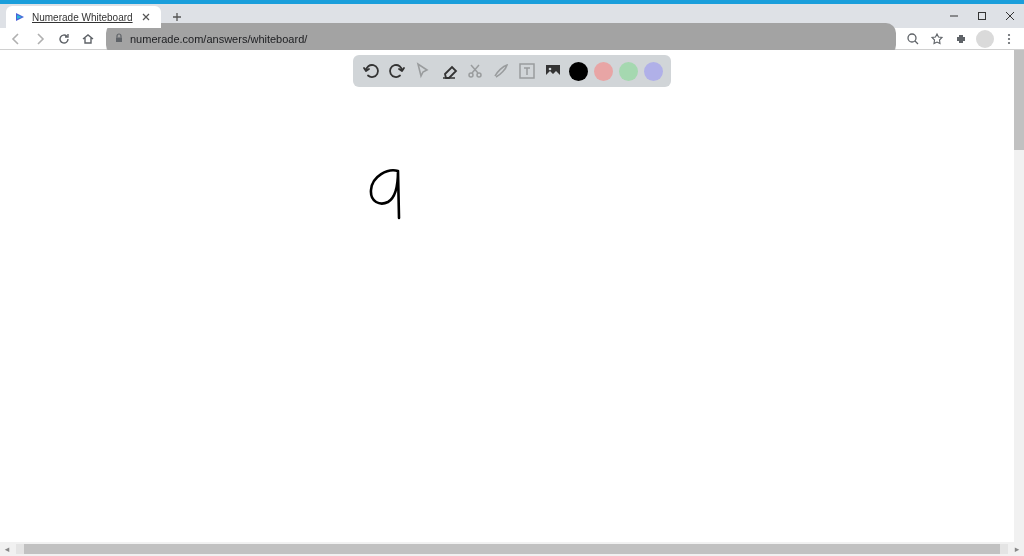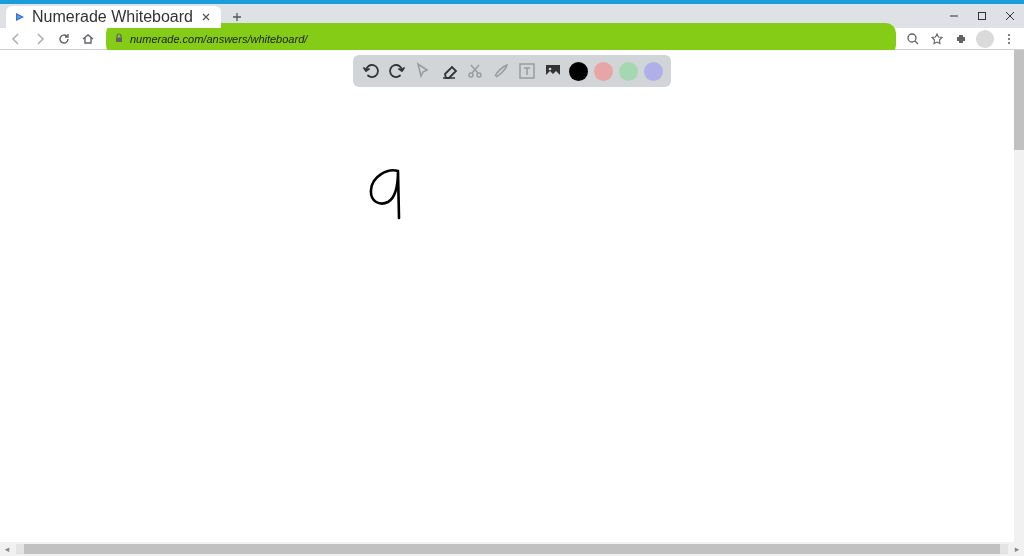--- a/index.html
+++ b/index.html
@@ -5,32 +5,32 @@
     * { margin: 0; padding: 0; box-sizing: border-box; }
     body { font-family: "Segoe UI", Arial, sans-serif; font-size: 12px; background: #fff; overflow: hidden; width: 1024px; height: 556px; position: relative; }
     
     
     .top-strip { height: 4px; background: #1a9edb; width: 100%; }
     
     
     .tab-bar { height: 24px; background: #dee1e6; display: flex; align-items: flex-end; padding-left: 6px; }
     .tab { height: 22px; background: #fff; border-radius: 6px 6px 0 0; display: flex; align-items: center; padding: 0 8px; min-width: 140px; gap: 6px; position: relative; }
     .tab-favicon { display: flex; align-items: center; }
-    .tab-title { flex: 1; color: #333; font-size: 16px; white-space: nowrap; overflow: hidden; }
+    .tab-title { flex: 1; color: #333; font-size: 10px; white-space: nowrap; overflow: hidden; text-decoration: underline; }
     .tab-close { width: 14px; height: 14px; display: flex; align-items: center; justify-content: center; color: #555; cursor: pointer; border-radius: 50%; }
     .new-tab { width: 24px; height: 22px; display: flex; align-items: center; justify-content: center; color: #555; cursor: pointer; margin-left: 4px; }
     .spacer { flex: 1; }
     .window-controls { display: flex; height: 24px; }
     .win-btn { width: 28px; display: flex; align-items: center; justify-content: center; color: #333; cursor: pointer; }
     
     
     .addr-bar { height: 22px; background: #fff; border-bottom: 1px solid #d0d0d0; display: flex; align-items: center; padding: 0 6px; gap: 4px; }
     .nav-icon { width: 20px; height: 20px; display: flex; align-items: center; justify-content: center; cursor: pointer; color: #5f6368; }
     .nav-icon.disabled { color: #b0b0b0; cursor: default; }
-    .addr-field { flex: 1; height: 32px; background: #84cc16; border-radius: 10px; display: flex; align-items: center; padding: 0 8px; gap: 6px; margin: 0 4px; font-style: italic; }
+    .addr-field { flex: 1; height: 32px; background: #a3a3a3; border-radius: 10px; display: flex; align-items: center; padding: 0 8px; gap: 6px; margin: 0 4px; }
     .lock { color: #5f6368; }
     .url { color: #202124; font-size: 11px; flex: 1; }
     .addr-right { display: flex; gap: 6px; align-items: center; }
     .addr-icon { width: 18px; height: 18px; display: flex; align-items: center; justify-content: center; color: #5f6368; cursor: pointer; }
     .avatar { width: 18px; height: 18px; border-radius: 50%; background: #dadada; }
     
     
     .viewport { position: absolute; top: 50px; left: 0; right: 0; bottom: 14px; background: #fff; }
     
     

